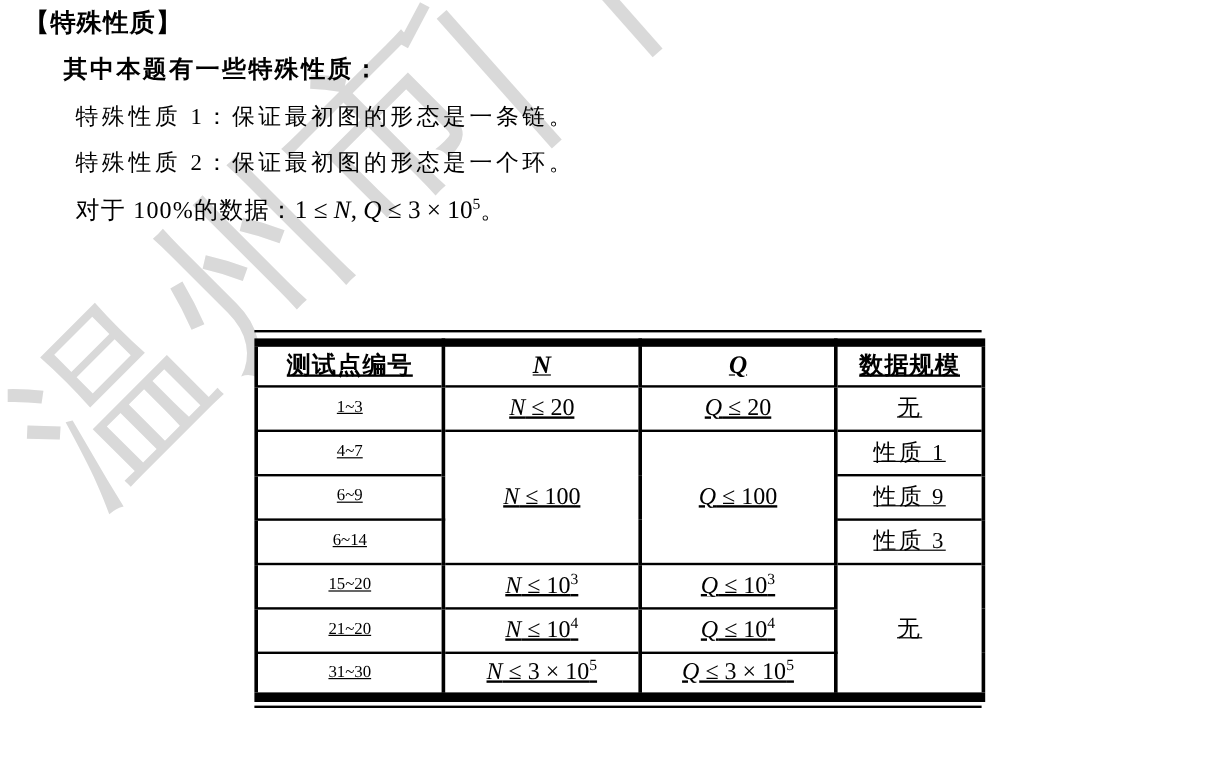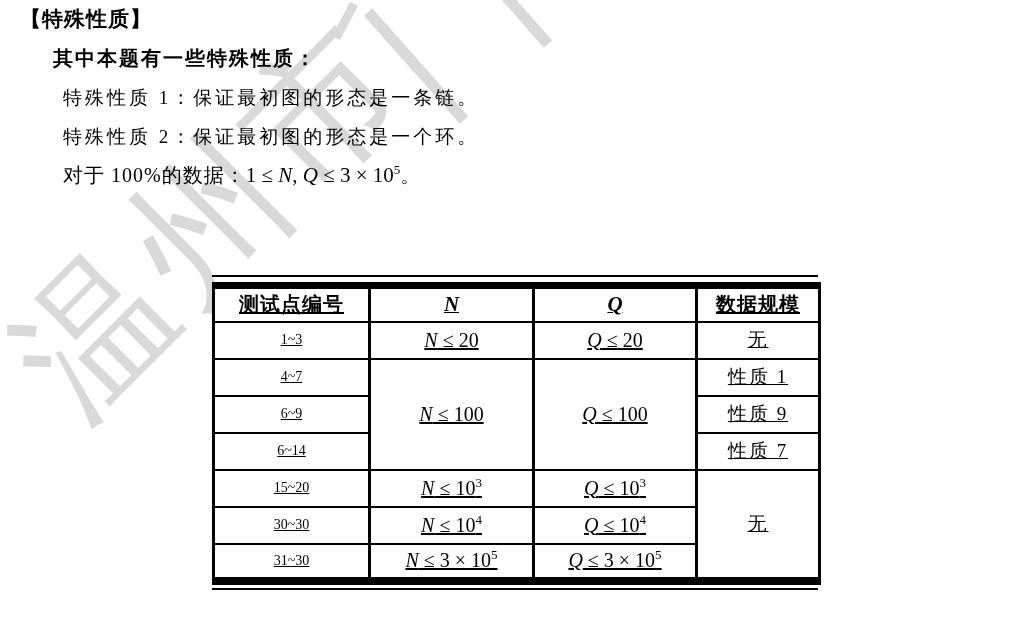--- a/index.html
+++ b/index.html
@@ -146,30 +146,30 @@
         <td class="math-cell" rowspan="3"><i>N</i><span> ≤ 100</span></td>
         <td class="math-cell" rowspan="3"><i>Q</i><span> ≤ 100</span></td>
         <td class="prop-cell">性质 1</td>
       </tr>
       <tr class="data-row">
         <td class="range-cell">6~9</td>
         <td class="prop-cell">性质 9</td>
       </tr>
       <tr class="data-row">
         <td class="range-cell">6~14</td>
-        <td class="prop-cell">性质 7</td>
+        <td class="prop-cell">性质 3</td>
       </tr>
       <tr class="data-row">
         <td class="range-cell">15~20</td>
         <td class="math-cell"><i>N</i><span> ≤ 10</span><sup class="msup">3</sup></td>
         <td class="math-cell"><i>Q</i><span> ≤ 10</span><sup class="msup">3</sup></td>
         <td class="prop-cell" rowspan="3">无</td>
       </tr>
       <tr class="data-row">
-        <td class="range-cell">30~30</td>
+        <td class="range-cell">21~20</td>
         <td class="math-cell"><i>N</i><span> ≤ 10</span><sup class="msup">4</sup></td>
         <td class="math-cell"><i>Q</i><span> ≤ 10</span><sup class="msup">4</sup></td>
       </tr>
       <tr class="data-row">
         <td class="range-cell">31~30</td>
         <td class="math-cell"><i>N</i><span> ≤ 3 × 10</span><sup class="msup">5</sup></td>
         <td class="math-cell"><i>Q</i><span> ≤ 3 × 10</span><sup class="msup">5</sup></td>
       </tr>
     </tbody>
   </table>

